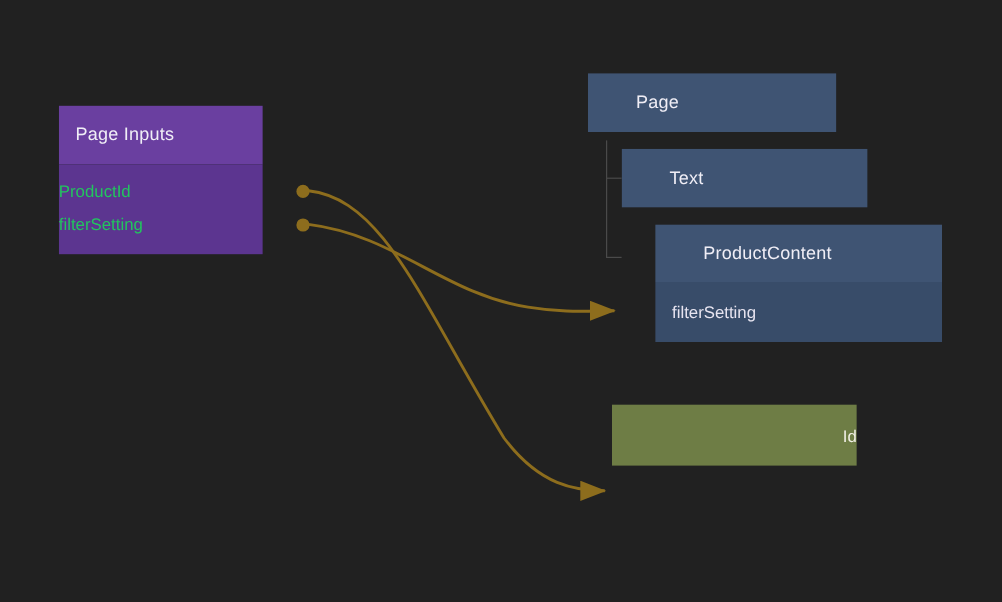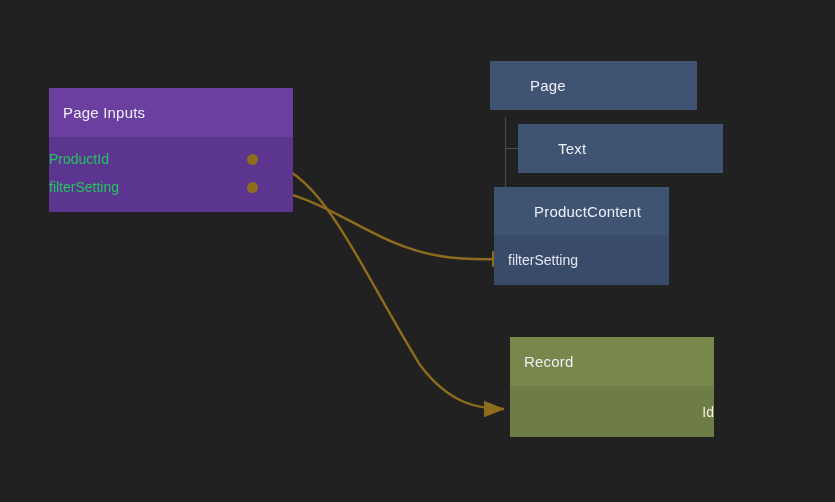--- a/index.html
+++ b/index.html
@@ -33,21 +33,21 @@
   .node-row {
     box-sizing: border-box;
     width: 100%;
     display: flex;
     align-items: center;
     font-size: 14px;
     color: #eeeaf7;
   }
 
   
-  #node-page-inputs { left: 49px; top: 88px; width: 244px; height: 124px; }
+  #node-page-inputs { left: 49px; top: 88px; width: 170px; height: 124px; }
   #node-page-inputs .node-header { height: 49px; background: #6a3fa0; }
   #node-page-inputs .body { height: 75px; background: #5c3590; }
   #node-page-inputs .out-row {
     height: 28px;
     justify-content: flex-start;
     padding-right: 10px;
     color: #22c55e;
     font-size: 14px;
   }
   #node-page-inputs .pad-top { height: 8px; }
@@ -55,21 +55,21 @@
   
   .blue .node-header { background: #3f5473; padding-left: 40px; }
   .blue .body-row { background: #384c69; }
 
   #node-page { left: 490px; top: 61px; width: 207px; height: 49px; }
   #node-page .node-header { height: 49px; }
 
   #node-text { left: 518px; top: 124px; width: 205px; height: 49px; }
   #node-text .node-header { height: 49px; }
 
-  #node-productcontent { left: 494px; top: 187px; width: 175px; height: 98px; }
+  #node-productcontent { left: 546px; top: 187px; width: 239px; height: 98px; }
   #node-productcontent .node-header { height: 48px; }
   #node-productcontent .body-row { height: 50px; padding-left: 14px; font-size: 14px; color: #e7e4f0; }
 
   
   #node-record { left: 510px; top: 337px; width: 204px; height: 100px; }
   #node-record .node-header { height: 49px; background: #78884c; }
   #node-record .body-row { height: 51px; background: #6e7d45; padding-left: 14px; font-size: 14px; color: #f2f0e6; justify-content: flex-end; }
 
   
   .tree-v {
@@ -144,19 +144,18 @@
   </div>
 
   <div class="node blue" id="node-productcontent">
     <div class="node-header">ProductContent</div>
     <div class="node-row body-row">
       <span>filterSetting</span>
     </div>
   </div>
 
   <div class="node" id="node-record">
-    <div class="node-header">Record</div>
     <div class="node-row body-row">
       <span>Id</span>
     </div>
   </div>
 
 </div>
 
 </body></html>

